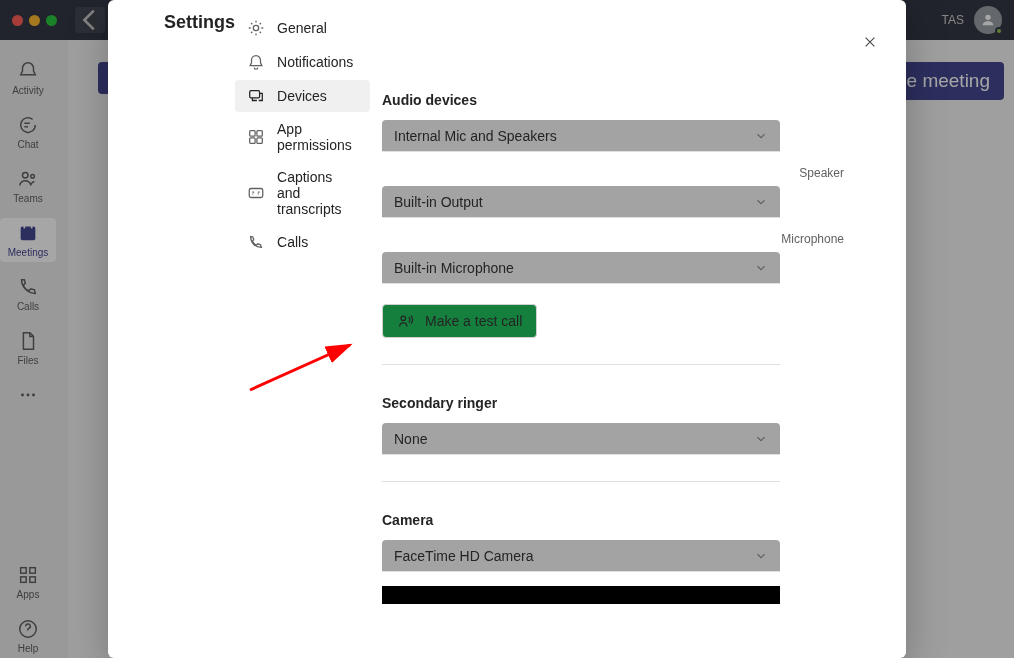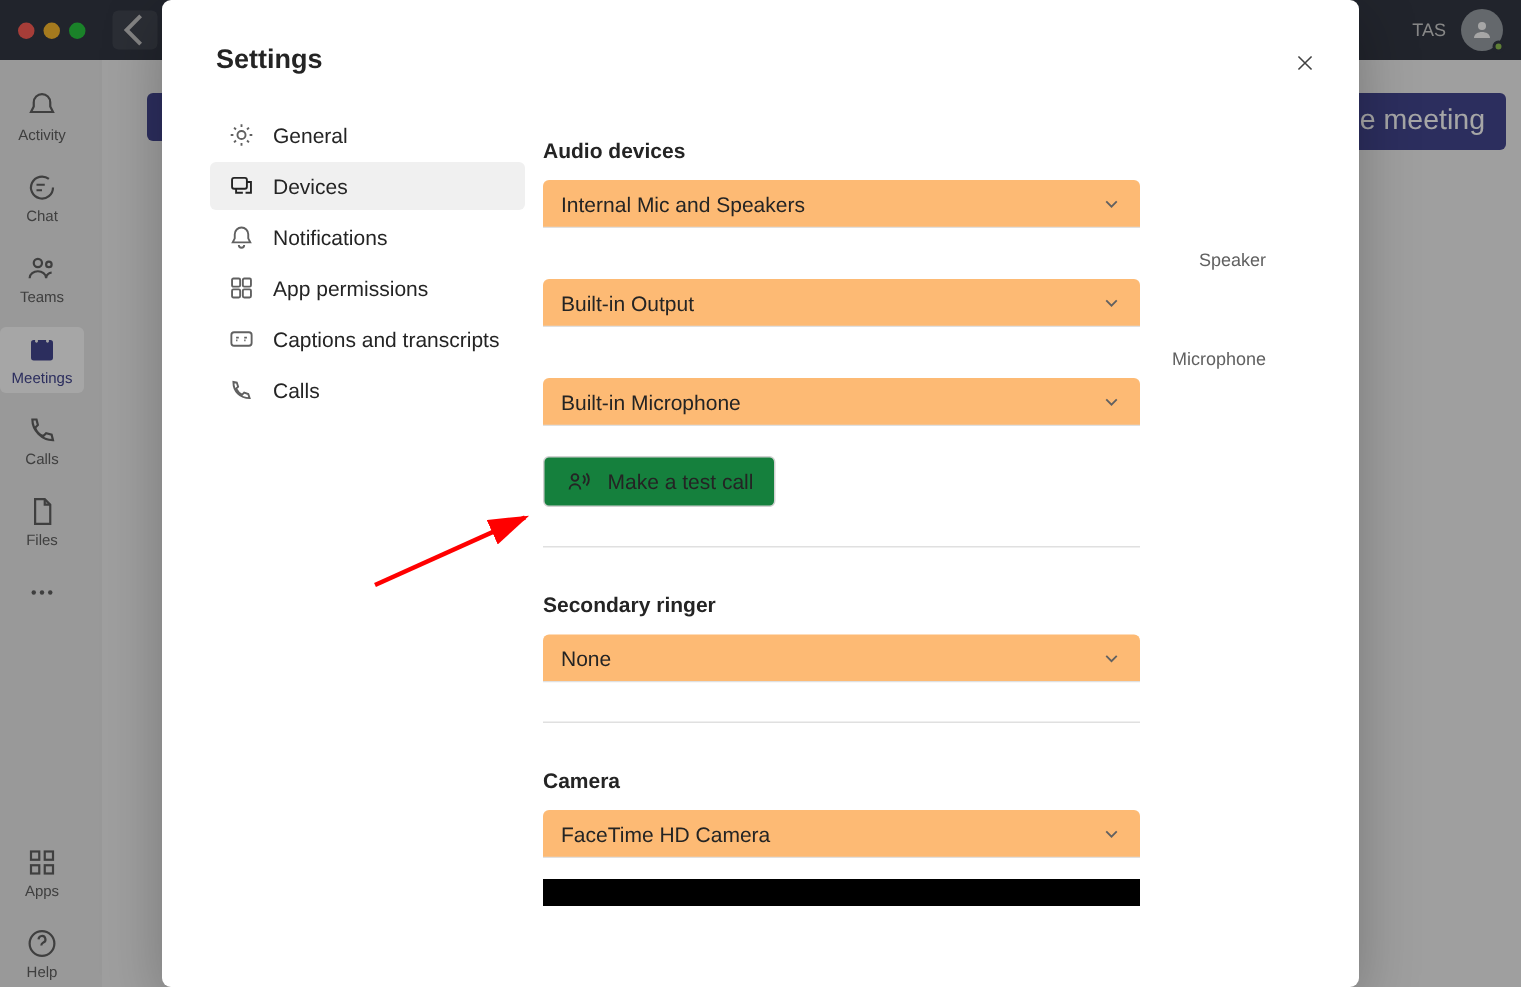--- a/index.html
+++ b/index.html
@@ -28,37 +28,37 @@
 
     .main-area { flex:1; position:relative; background:#f5f5f5; }
     .top-btn-right { position:absolute; right:10px; top:22px; background:#444791; color:#fff; border-radius:4px; padding:8px 14px; font-size:19px; }
     .top-btn-left { position:absolute; left:30px; top:22px; width:20px; height:32px; background:#444791; border-radius:4px 0 0 4px;}
 
     
     .dim { position:absolute; inset:0; background:rgba(0,0,0,0.35); }
 
     
     .modal { position:absolute; left:108px; right:108px; top:0; bottom:0; background:#fff; border-radius:6px; display:flex; box-shadow:0 12px 40px rgba(0,0,0,.25); }
-    .settings-left { width:254px; padding:29px 12px 20px 32px; display:flex; flex-direction:column; }
+    .settings-left { width:254px; padding:12px 12px 20px 32px; display:flex; flex-direction:row;margin-left:20px; }
     .settings-title { font-size:18px; font-weight:700; color:#242424; margin-bottom:24px; padding-left:4px;}
     .nav { display:flex; flex-direction:column; gap:2px; }
     .nav-item { display:flex; align-items:center; gap:12px; padding:7px 12px; border-radius:4px; color:#242424; font-size:14px; cursor:pointer; }
     .nav-item.active { background:#f0f0f0; }
     .nav-item svg { width:18px; height:18px; flex:none; color:#616161;}
     .nav-item.active svg { color:#242424; }
 
     .settings-right { flex:1; padding:32px 52px 0 0; position:relative; }
     .close-btn { position:absolute; top:30px; right:24px; width:24px; height:24px; display:flex; align-items:center; justify-content:center; color:#424242; cursor:pointer;}
     .panel { padding-right:10px; overflow:auto; height:100%; }
     .panel::-webkit-scrollbar{width:8px;} .panel::-webkit-scrollbar-thumb{background:#c8c8c8;border-radius:4px;}
 
     .section-title { font-size:14px; font-weight:700; color:#242424; margin-top:30px; margin-bottom:12px; }
     .section-title.first { margin-top:60px;}
     .field-label { font-size:12px; color:#616161; margin-top:14px; margin-bottom:6px;text-align:right; }
-    .select { width:398px; height:32px; background:#fdba74; border:none; border-bottom:1px solid #e0e0e0; border-radius:4px 4px 0 0; display:flex; align-items:center; justify-content:space-between; padding:0 12px; font-size:14px; color:#242424; cursor:pointer;}
+    .select { width:398px; height:32px; background:#a3a3a3; border:none; border-bottom:1px solid #e0e0e0; border-radius:4px 4px 0 0; display:flex; align-items:center; justify-content:space-between; padding:0 12px; font-size:14px; color:#242424; cursor:pointer;}
     .select svg { width:14px; height:14px; color:#616161; }
 
     .test-call-btn { margin-top:20px; display:inline-flex; align-items:center; gap:10px; padding:7px 14px; border:1px solid #d1d1d1; border-radius:4px; background:#15803d; font-size:14px; color:#242424; cursor:pointer;}
     .test-call-btn svg { width:18px; height:18px; }
 
     hr.sep { border:none; border-top:1px solid #e0e0e0; margin-top:26px; width:398px; }
 
     .redaction { width:398px; height:18px; background:#000; margin-top:14px;}
 
     
@@ -171,32 +171,32 @@
   <div class="settings-left">
     <div class="settings-title">Settings</div>
     <div class="nav">
       <div class="nav-item">
         <svg viewBox="0 0 20 20" fill="none" stroke="currentColor" stroke-width="1.4">
             <circle cx="10" cy="10" r="3"></circle>
             <path d="M10 2v2M10 16v2M2 10h2M16 10h2M4.5 4.5l1.4 1.4M14.1 14.1l1.4 1.4M15.5 4.5l-1.4 1.4M5.9 14.1l-1.4 1.4"></path>
           </svg>
         <span>General</span>
       </div>
+      <div class="nav-item">
+        <svg viewBox="0 0 20 20" fill="none" stroke="currentColor" stroke-width="1.4">
+            <path d="M10 3a5 5 0 0 0-5 5v3l-1.5 3h13L15 11V8a5 5 0 0 0-5-5ZM8 16a2 2 0 0 0 4 0"></path>
+          </svg>
+        <span>Notifications</span>
+      </div>
       <div class="nav-item active">
         <svg viewBox="0 0 20 20" fill="none" stroke="currentColor" stroke-width="1.4">
             <rect x="3" y="4" width="11" height="8" rx="1.5"></rect>
             <path d="M14 7h3v8h-4M6 12v3h5"></path>
           </svg>
         <span>Devices</span>
-      </div>
-      <div class="nav-item">
-        <svg viewBox="0 0 20 20" fill="none" stroke="currentColor" stroke-width="1.4">
-            <path d="M10 3a5 5 0 0 0-5 5v3l-1.5 3h13L15 11V8a5 5 0 0 0-5-5ZM8 16a2 2 0 0 0 4 0"></path>
-          </svg>
-        <span>Notifications</span>
       </div>
       <div class="nav-item">
         <svg viewBox="0 0 20 20" fill="none" stroke="currentColor" stroke-width="1.4">
             <rect x="3" y="3" width="6" height="6" rx="1"></rect>
             <rect x="11" y="3" width="6" height="6" rx="1"></rect>
             <rect x="3" y="11" width="6" height="6" rx="1"></rect>
             <rect x="11" y="11" width="6" height="6" rx="1"></rect>
           </svg>
         <span>App permissions</span>
       </div>

